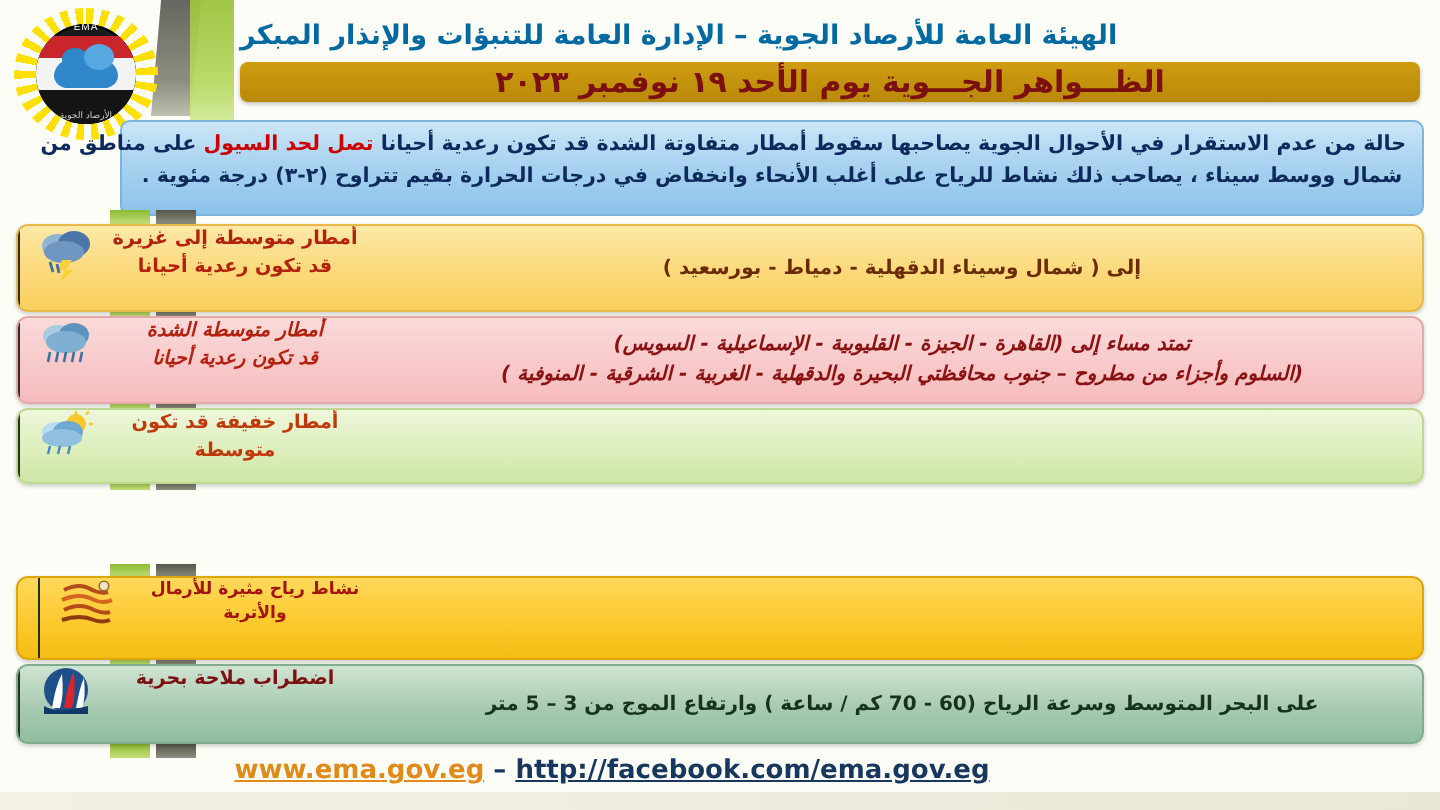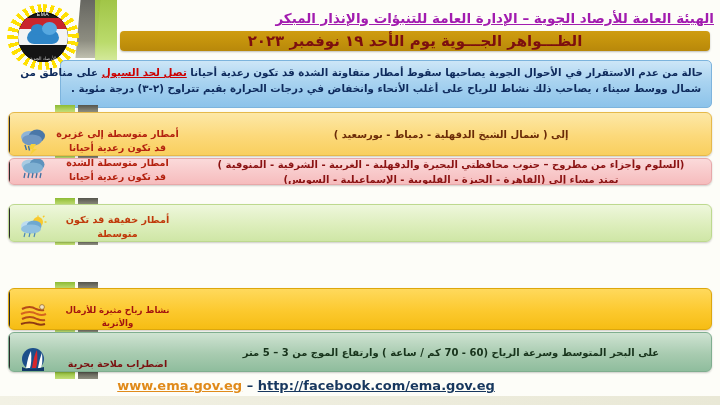--- a/index.html
+++ b/index.html
@@ -98,27 +98,26 @@
     position:absolute; left:0; bottom:1px; width:100%;
     text-align:center; font-size:4.5px; color:#cfcfcf;
   }
 
   
   .org-title {
     position: absolute;
     left: 120px;
     top: 10px;
     width: 594px;
-    text-align: right;
-    color: #a21caf;
+    text-align: left;
+    color: #0369a1;
     font-size: 13.5px;
     font-weight: bold;
     direction: rtl;
     white-space: nowrap;
-    text-decoration: underline;
   }
   .title-bar {
     position: absolute;
     left: 120px;
     top: 31px;
     width: 590px;
     height: 20px;
     background: linear-gradient(180deg,#cf9c11 0%,#c4930c 50%,#b8880a 100%);
     border-radius: 4px;
     box-shadow: 0 1px 2px rgba(0,0,0,.25);
@@ -152,21 +151,20 @@
   .summary p {
     margin: 0;
     font-size: 10.3px;
     font-weight: bold;
     color: #0e2a5c;
     line-height: 1.55;
     white-space: nowrap;
   }
   .summary .flood {
     color: #cc0000;
-    text-decoration: underline;
     text-decoration-color: #cc0000;
     margin-top: 21px;
   }
 
   
   .row {
     position: absolute;
     left: 8px;
     width: 704px;
     border-radius: 6px;
@@ -175,21 +173,21 @@
     flex-direction: row-reverse; 
     align-items: stretch;
     box-shadow: 0 1px 2px rgba(0,0,0,.2);
     overflow: hidden;
   }
   .row .label-cell {
     width: 182px;
     flex: 0 0 182px;
     display: flex;
     flex-direction: row-reverse;
-    align-items: flex-end;
+    align-items: flex-start;
     gap: 0;
     padding: 0 6px;
     box-sizing: border-box;
     border-left: 1.5px solid #2b2b2b;
   }
   .row .label-text {
     flex: 1 1 auto;
     text-align: center;
     font-size: 9.6px;
     font-weight: bold;
@@ -220,41 +218,41 @@
     white-space: nowrap;
   }
 
   
   .row-1 { top: 112px; height: 44px;
     background: linear-gradient(180deg,#fde8a7 0%,#fcd97a 55%,#f9cf5e 100%);
     border: 1px solid #e6b94a; }
   .row-1 .label-text, .row-1 .area-cell div { color: #b3210f; }
   .row-1 .area-cell div { color: #6b2b08; }
 
-  .row-2 { top: 158px; height: 27px;
+  .row-2 { top: 158px; height: 44px;
     background: linear-gradient(180deg,#fbdada 0%,#f8c9ca 55%,#f6bcbd 100%);
-    border: 1px solid #e7a8a9; }
+    border: 1px solid #e7a8a9; font-style: italic; }
   .row-2 .label-text { color: #b3210f; }
   .row-2 .area-cell div { color: #8a1212; }
 
   .row-3 { top: 204px; height: 38px;
     background: linear-gradient(180deg,#eef7dc 0%,#ddeebc 55%,#cfe6a6 100%);
     border: 1px solid #bdd98f; }
   .row-3 .label-text { color: #c0390a; }
   .row-3 .area-cell div { color: #123a12; }
 
   .row-4 { top: 244px; height: 42px;
     background: linear-gradient(180deg,#cfe3d2 0%,#a8cbb0 55%,#8fbd9d 100%);
     border: 1px solid #7fae8f; }
   .row-4 .label-text { color: #b3210f; }
   .row-4 .area-cell div { color: #a3130f; }
 
   .row-5 { top: 288px; height: 42px;
     background: linear-gradient(180deg,#ffd95c 0%,#fcc92e 55%,#f6bd14 100%);
-    border: 1px solid #dda70c; }
+    border: 1px solid #dda70c; padding-left: 10px; }
   .row-5 .label-text { color: #a3140f; font-size: 8.6px; }
   .row-5 .area-cell div { color: #5a2a05; }
 
   .row-6 { top: 332px; height: 40px;
     background: linear-gradient(180deg,#cfe3d2 0%,#a8cbb0 55%,#8fbd9d 100%);
     border: 1px solid #7fae8f; }
   .row-6 .label-text { color: #7a1010; }
   .row-6 .area-cell div { color: #17331b; }
 
   
@@ -367,21 +365,21 @@
           <path d="M13 17 l5 0 -3 5 4 0 -7 6 2.5 -6 -3.5 0 z" fill="#f7d23a"></path>
           <path d="M7 18 l1.5 5 M10.5 19 l1 4.5" stroke="#3f6fa0" stroke-width="1.4" fill="none"></path>
         </svg>
       </div>
       <div class="label-text">
         <div>أمطار متوسطة إلى غزيرة</div>
         <div>قد تكون رعدية أحيانا</div>
       </div>
     </div>
     <div class="area-cell">
-      <div>إلى ( شمال الشيخ الدقهلية - دمياط - بورسعيد )</div>
+      <div>إلى ( شمال وسيناء الدقهلية - دمياط - بورسعيد )</div>
     </div>
   </div>
 
   <div class="row row-2">
     <div class="label-cell">
       <div class="icon-cell">
         <svg class="ic" width="30" height="28" viewBox="0 0 30 28">
           <ellipse cx="11" cy="9" rx="7.5" ry="5.5" fill="#a8cbe2"></ellipse>
           <ellipse cx="19" cy="8.5" rx="7.5" ry="6" fill="#5e93bd"></ellipse>
           <ellipse cx="15" cy="12" rx="10" ry="5.5" fill="#7fb0d2"></ellipse>
@@ -393,22 +391,22 @@
               <path d="M23 17 l-1 5"></path>
           </g>
         </svg>
       </div>
       <div class="label-text">
         <div>أمطار متوسطة الشدة</div>
         <div>قد تكون رعدية أحيانا</div>
       </div>
     </div>
     <div class="area-cell">
+      <div>تمتد مساء إلى (القاهرة -  الجيزة -  القليوبية - الإسماعيلية - السويس)</div>
       <div>(السلوم وأجزاء من مطروح – جنوب محافظتي البحيرة والدقهلية - الغربية - الشرقية -  المنوفية )</div>
-      <div>تمتد مساء إلى (القاهرة -  الجيزة -  القليوبية - الإسماعيلية - السويس)</div>
     </div>
   </div>
 
   <div class="row row-3">
     <div class="label-cell">
       <div class="icon-cell">
         <svg class="ic" width="30" height="26" viewBox="0 0 30 26">
           <circle cx="20" cy="7" r="5" fill="#f9c92c"></circle>
           <g stroke="#f9c92c" stroke-width="1.3">
             <path d="M20 0.5 v2"></path>

